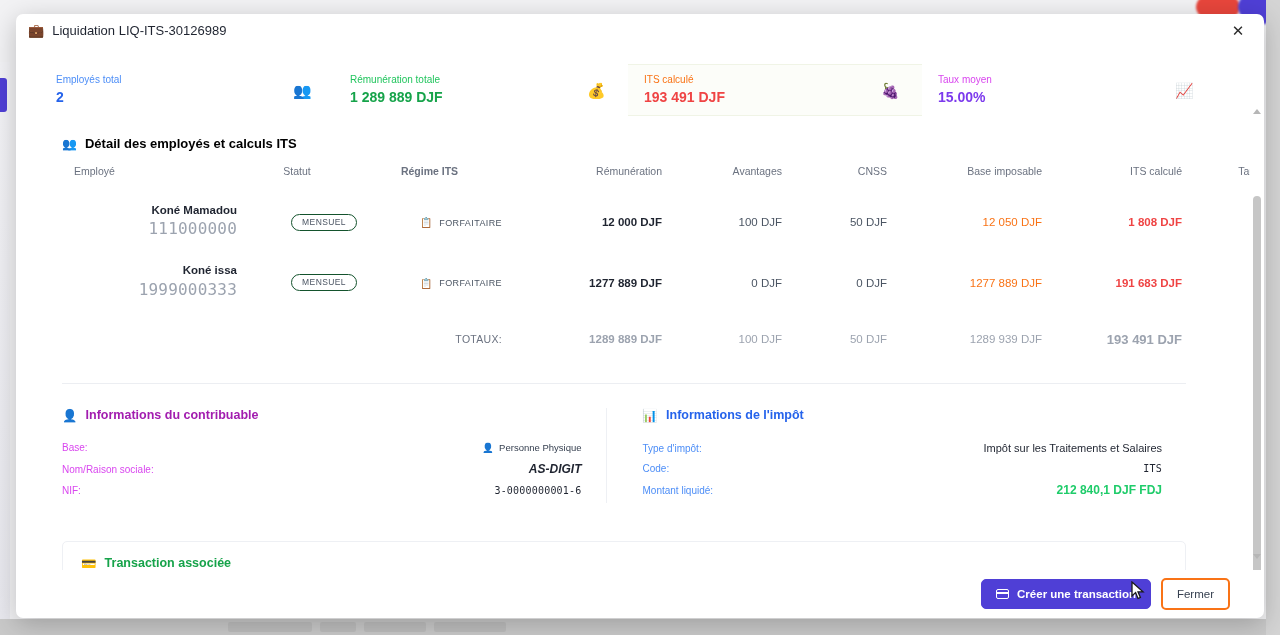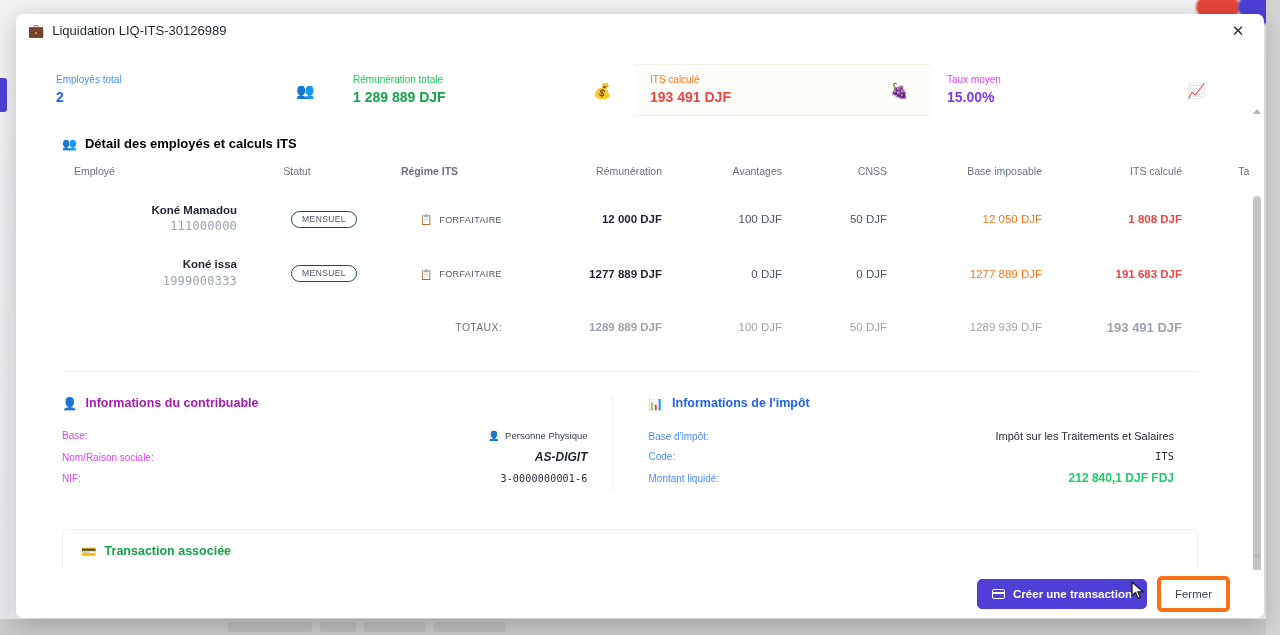--- a/index.html
+++ b/index.html
@@ -72,21 +72,21 @@
     display: flex; align-items: center; justify-content: center;
     font-size: 15px; color: #2b2b2b; cursor: pointer;
     font-family: "DejaVu Sans", sans-serif;
   }
 
   
   .modal-body {
     flex: 1 1 auto;
     position: relative;
     overflow: hidden;
-    padding: 0 4px 0 0;
+    padding: 0 16px 0 0;
   }
   .body-inner { padding: 10px 32px 0 16px; }
 
   
   .stats-row {
     display: flex;
     gap: 0;
     padding: 0 0 0 24px;
     margin-top: 8px;
     margin-bottom: 20px;
@@ -145,21 +145,21 @@
     vertical-align: middle;
     white-space: nowrap;
   }
   table.emp tbody tr { height: 40px; }
   td.c-emp  { text-align: left; padding-left: 12px;}
   td.c-stat { text-align: center; }
   td.c-reg  { text-align: center; }
   td.c-taux { padding-right: 8px; }
 
   .emp-name { font-size: 11.5px; font-weight: bold; color: #1f2430; line-height: 1.25;}
-  .emp-nif  { font-size: 12px; color: #9ca3af; font-family: "DejaVu Sans Mono", monospace; letter-spacing: .2px; line-height: 1.5;}
+  .emp-nif  { font-size: 16px; color: #9ca3af; font-family: "DejaVu Sans Mono", monospace; letter-spacing: .2px; line-height: 1.5;}
 
   .pill {
     display: inline-block;
     border: 1px solid #14532d;
     border-radius: 11px;
     padding: 2px 10px 3px;
     font-size: 8.5px;
     letter-spacing: .4px;
     color: #4b5563;
   }
@@ -239,21 +239,21 @@
     border-radius: 5px;
     padding: 8px 14px;
     cursor: pointer;
     display: inline-flex; align-items: center; gap: 8px;
     white-space: nowrap;
   }
   .btn-primary {
     background: #4f3fd6; color: #fff; border: 1px solid #4f3fd6; font-weight: bold;
   }
   .btn-secondary {
-    background: #fff; color: #374151; border: 4px solid #f97316;
+    background: #fff; color: #374151; border: 2px solid #f97316;
   }
   .card-ico {
     width: 13px; height: 10px; border: 1.4px solid #fff; border-radius: 2px;
     position: relative; display: inline-block;
   }
   .card-ico::after {
     content: ""; position: absolute; left: -1px; right: -1px; top: 1.5px;
     height: 2px; background: #fff;
   }
 
@@ -454,21 +454,21 @@
             <span class="info-val mono">3-0000000001-6</span>
           </div>
         </div>
 
         <div class="info-col">
           <div class="info-title" style="color:#2563eb">
             <span>📊</span>
             <span>Informations de l'impôt</span>
           </div>
           <div class="info-row">
-            <span class="info-key" style="color:#4d8ef7">Base d'impôt:</span>
+            <span class="info-key" style="color:#4d8ef7">Type d'impôt:</span>
             <span class="info-val plain">Impôt sur les Traitements et Salaires</span>
           </div>
           <div class="info-row">
             <span class="info-key" style="color:#4d8ef7">Code:</span>
             <span class="info-val mono">ITS</span>
           </div>
           <div class="info-row">
             <span class="info-key" style="color:#4d8ef7">Montant liquidé:</span>
             <span class="info-val green">212 840,1 DJF FDJ</span>
           </div>

